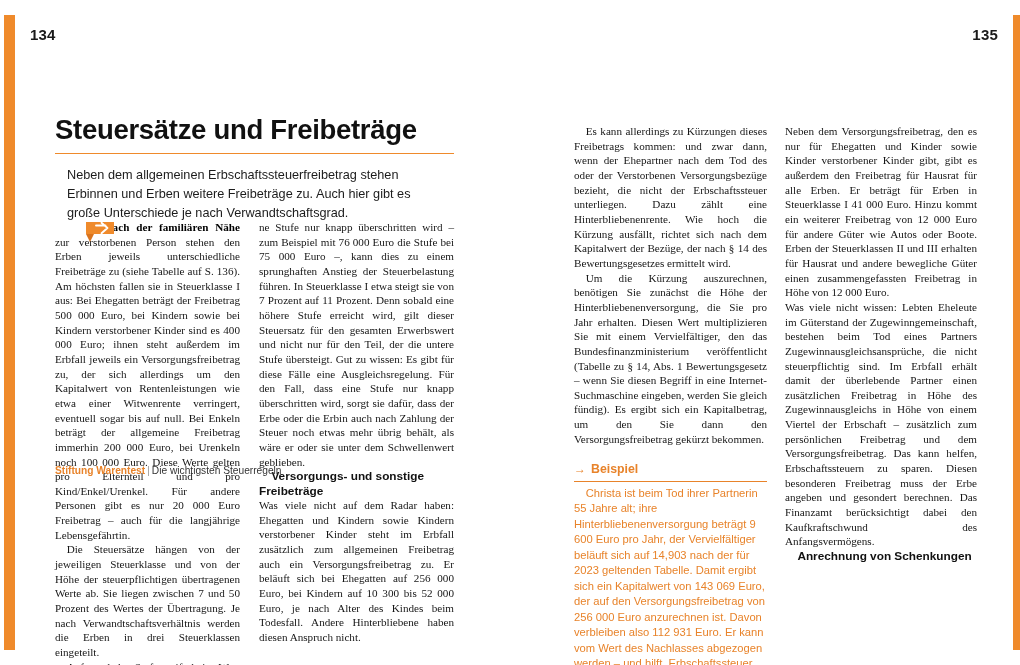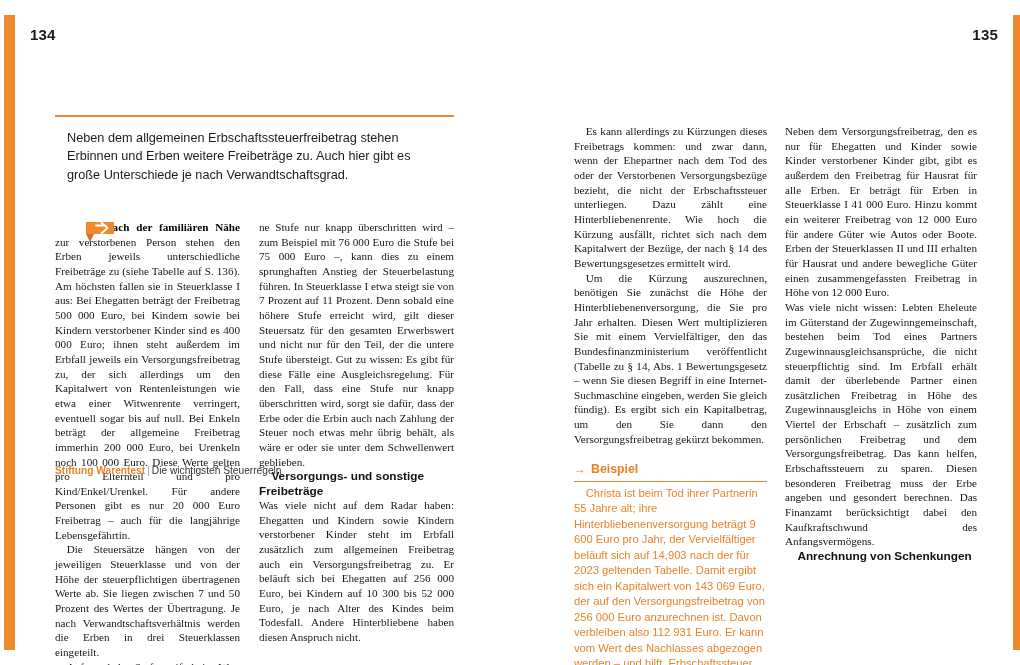--- a/index.html
+++ b/index.html
@@ -181,20 +181,21 @@
 
 <div class="spread">
 
   <div class="edge-bar left"></div>
   <div class="edge-bar right"></div>
 
   <div class="folio left">134</div>
   <div class="folio right">135</div>
 
   <div class="headline-block">
+    <h1 class="headline">Steuersätze und Freibeträge</h1>
     <div class="headline-rule"></div>
     <p class="standfirst">Neben dem allgemeinen Erbschaftssteuerfreibetrag stehen Erbinnen und Erben weitere Freibeträge zu. Auch hier gibt es große Unterschiede je nach Verwandtschaftsgrad.</p>
   </div>
 
   <div class="col col-1">
     <p class="lead-indent" style="position:relative;">
       <span class="flag">
         <svg width="30" height="22" viewBox="0 0 30 22" aria-hidden="true">
           <path d="M0 1 H28 L28 13 H0 Z" fill="#ef8a2b"></path>
           <path d="M0 13 H8 L4 21 Z" fill="#d9741f"></path>

